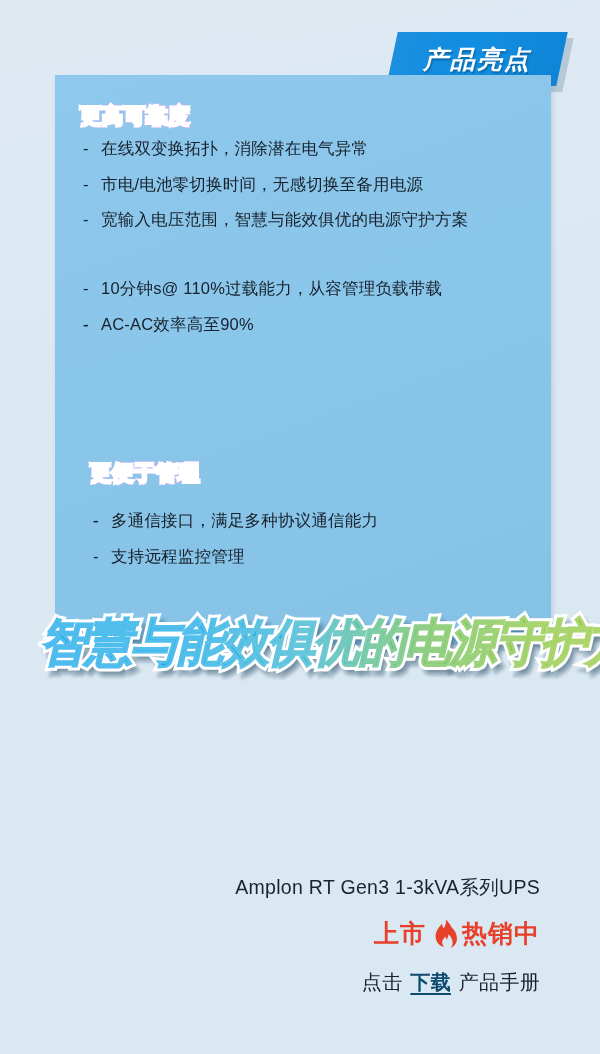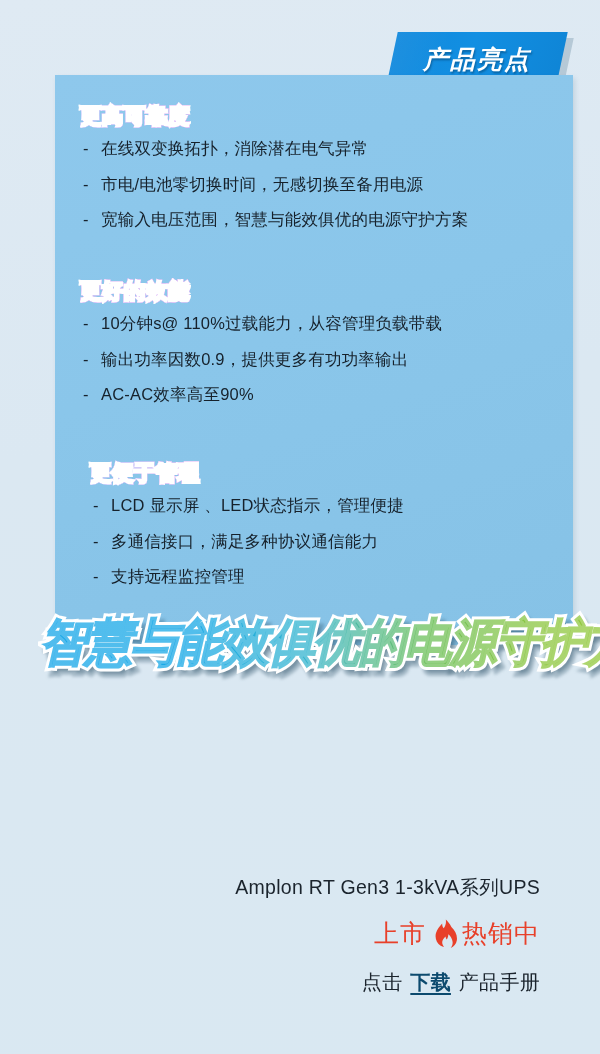--- a/index.html
+++ b/index.html
@@ -77,21 +77,20 @@
 
   
   .card {
     position: absolute;
     left: 55px;
     top: 75px;
     width: 496px;
     height: 570px;
     background: linear-gradient(160deg, #8ec8ec 0%, #8ac6ea 45%, #86c2e6 100%);
     box-shadow: 2px 3px 5px rgba(70, 110, 140, 0.18);
-    padding-left: 22px;
   }
 
   .section {
     position: absolute;
     left: 0;
     width: 100%;
   }
   .sec-1 { top: 28px; }
   .sec-2 { top: 203px; }
   .sec-3 { top: 385px; margin-left: 10px; }
@@ -199,21 +198,21 @@
     left: 0;
     top: 917px;
     width: 540px;
     display: flex;
     align-items: center;
     justify-content: flex-end;
     gap: 4px;
   }
   .hot-text {
     font-size: 25px;
-    font-weight: normal;
+    font-weight: bold;
     color: #e8402a;
     letter-spacing: 1px;
   }
   .flame-icon {
     display: inline-block;
     width: 26px;
     height: 30px;
     margin: 0 1px;
     line-height: 0;
   }
@@ -264,43 +263,40 @@
           <span>市电/电池零切换时间，无感切换至备用电源</span>
         </li>
         <li class="bullet">
           <span class="dash">-</span>
           <span>宽输入电压范围，智慧与能效俱优的电源守护方案</span>
         </li>
       </ul>
     </div>
 
     <div class="section sec-2">
-      <div class="sec-title solid-purple">更好的效能</div>
       <ul class="bullets">
         <li class="bullet">
           <span class="dash">-</span>
           <span>10分钟s@ 110%过载能力，从容管理负载带载</span>
         </li>
         <li class="bullet">
           <span class="dash">-</span>
-          <span>输出功率因数0.9，提供更多有功功率输出</span>
         </li>
         <li class="bullet">
           <span class="dash">-</span>
           <span>AC-AC效率高至90%</span>
         </li>
       </ul>
     </div>
 
     <div class="section sec-3">
       <div class="sec-title">更便于管理</div>
       <ul class="bullets">
         <li class="bullet">
           <span class="dash">-</span>
-          <span>LCD 显示屏 、LED状态指示，管理便捷</span>
         </li>
         <li class="bullet">
           <span class="dash">-</span>
           <span>多通信接口，满足多种协议通信能力</span>
         </li>
         <li class="bullet">
           <span class="dash">-</span>
           <span>支持远程监控管理</span>
         </li>
       </ul>

